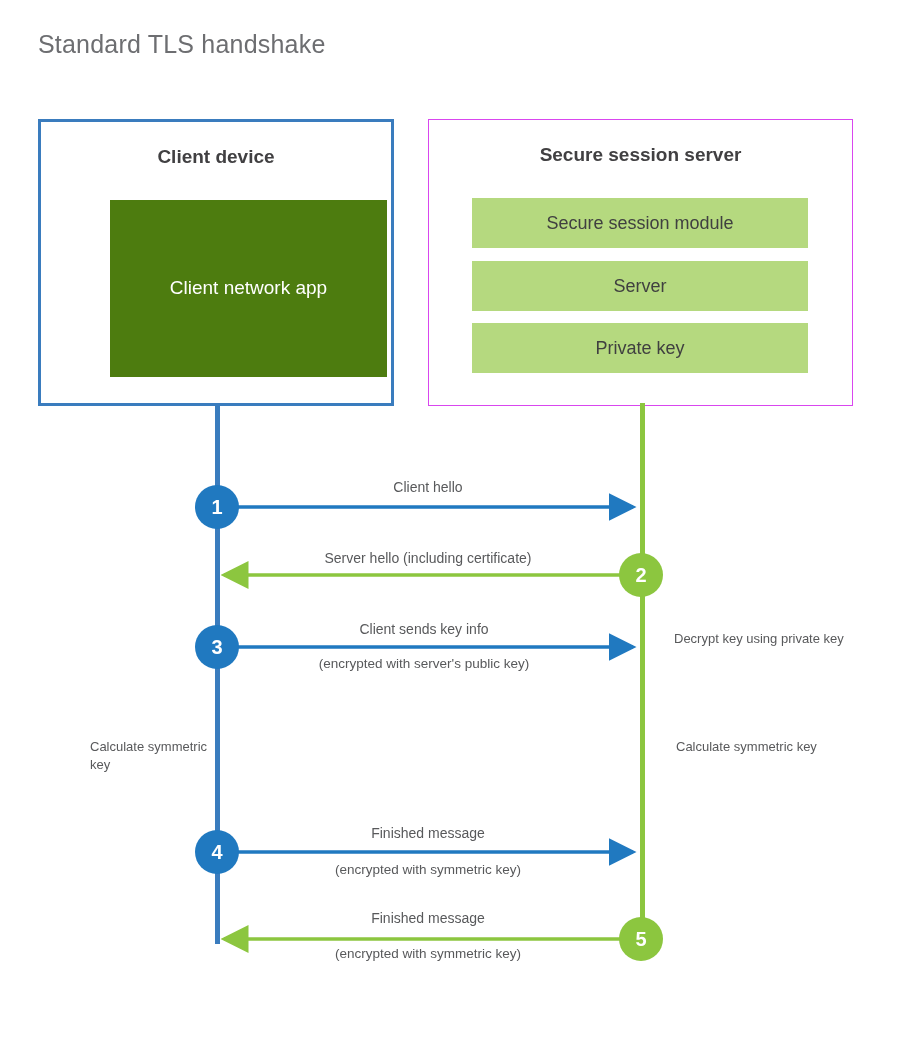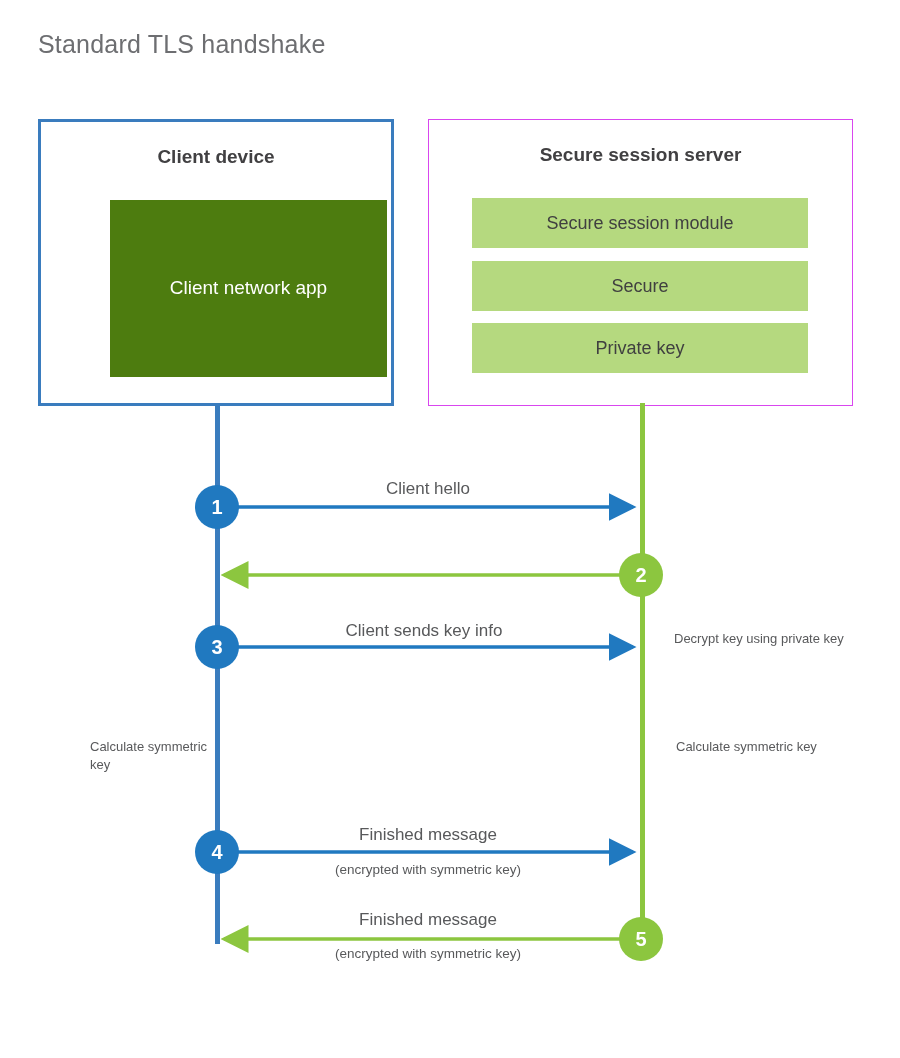--- a/index.html
+++ b/index.html
@@ -138,21 +138,21 @@
   #step-circle-2 { left: 619px; top: 553px; }
   #step-circle-3 { left: 195px; top: 625px; }
   #step-circle-4 { left: 195px; top: 830px; }
   #step-circle-5 { left: 619px; top: 917px; }
 
   
   .msg-label {
     position: absolute;
     text-align: center;
     color: #58595b;
-    font-size: 17px;
+    font-size: 14px;
     font-weight: 300;
     white-space: nowrap;
   }
   .msg-sublabel {
     position: absolute;
     text-align: center;
     color: #58595b;
     font-size: 13.5px;
     font-weight: 300;
     white-space: nowrap;
@@ -186,21 +186,21 @@
   <div class="page-title">Standard TLS handshake</div>
 
   <div class="entity-box" id="client-box">
     <div class="entity-title">Client device</div>
     <div id="client-app-block">Client network app</div>
   </div>
 
   <div class="entity-box" id="server-box">
     <div class="entity-title">Secure session server</div>
     <div class="server-bar" id="server-bar-0">Secure session module</div>
-    <div class="server-bar" id="server-bar-1">Secure</div>
+    <div class="server-bar" id="server-bar-1">Server</div>
     <div class="server-bar" id="server-bar-2">Private key</div>
   </div>
 
   <div class="lifeline" id="client-lifeline"></div>
   <div class="lifeline" id="server-lifeline"></div>
 
   <svg id="arrow-layer" viewBox="0 0 900 1058" width="900" height="1058">
     <defs>
       <marker id="arrow-blue" markerWidth="8" markerHeight="8" refX="7" refY="4" orient="auto" markerUnits="strokeWidth">
         <path d="M0,0 L8,4 L0,8 z" fill="#2079c0"></path>
@@ -222,22 +222,24 @@
   </svg>
 
   <div class="step-circle blue" id="step-circle-1">1</div>
   <div class="step-circle green" id="step-circle-2">2</div>
   <div class="step-circle blue" id="step-circle-3">3</div>
   <div class="step-circle blue" id="step-circle-4">4</div>
   <div class="step-circle green" id="step-circle-5">5</div>
 
   <div class="msg-label" id="label-msg-1">Client hello</div>
 
+  <div class="msg-label" id="label-msg-2">Server hello (including certificate)</div>
 
   <div class="msg-label" id="label-msg-3">Client sends key info</div>
+  <div class="msg-sublabel" id="sublabel-msg-3">(encrypted with server's public key)</div>
 
   <div class="msg-label" id="label-msg-4">Finished message</div>
   <div class="msg-sublabel" id="sublabel-msg-4">(encrypted with symmetric key)</div>
 
   <div class="msg-label" id="label-msg-5">Finished message</div>
   <div class="msg-sublabel" id="sublabel-msg-5">(encrypted with symmetric key)</div>
 
   <div class="side-note" id="note-decrypt">Decrypt key using private key</div>
   <div class="side-note" id="note-calc-client">Calculate symmetric key</div>
   <div class="side-note" id="note-calc-server">Calculate symmetric key</div>

